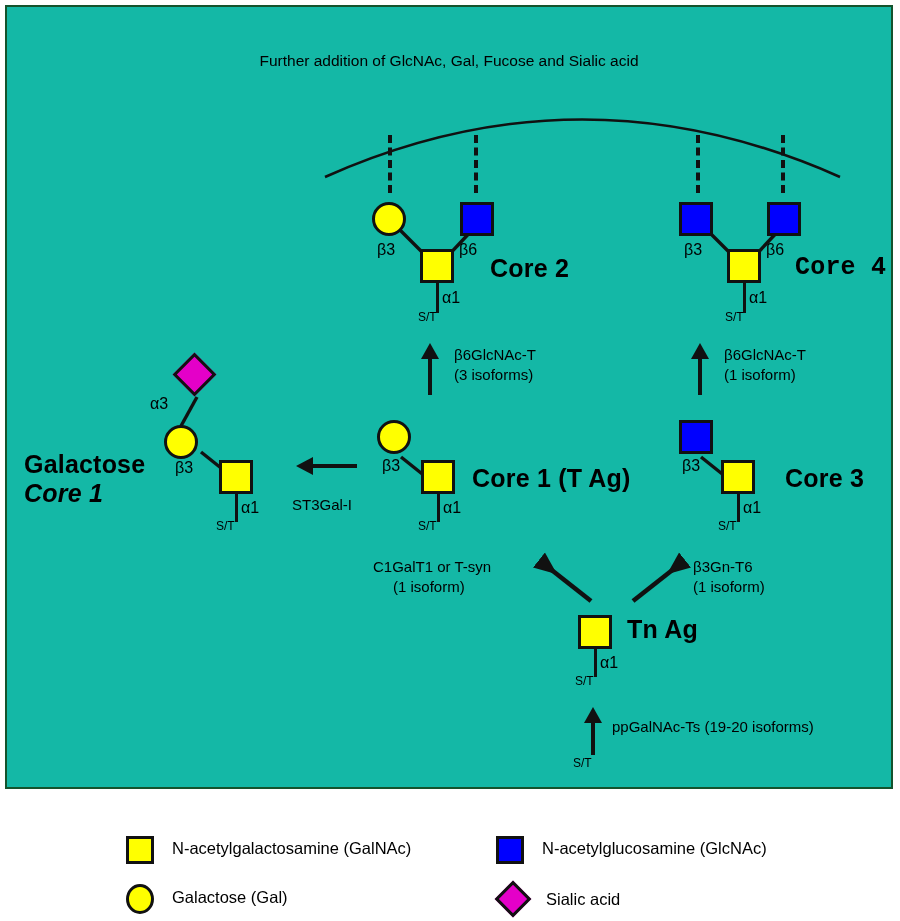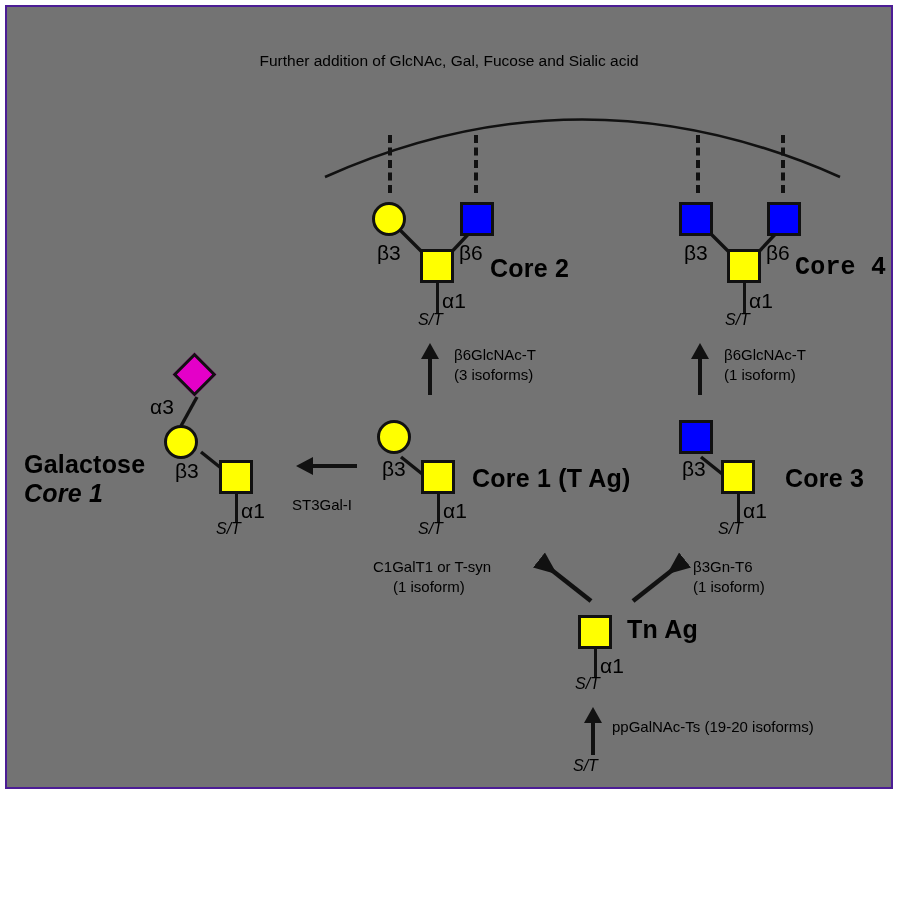--- a/index.html
+++ b/index.html
@@ -22,23 +22,23 @@
     height: 921px;
   }
 
   
   #pathway-panel {
     position: absolute;
     left: 5px;
     top: 5px;
     width: 888px;
     height: 784px;
-    border: 2px solid #4c1d95;
+    border: 2px solid #14532d;
     box-sizing: border-box;
-    background: #737373;
+    background: #14b8a6;
   }
 
   #legend-panel {
     position: absolute;
     left: 0px;
     top: 800px;
     width: 900px;
     height: 121px;
     background: #ffffff;
   }
@@ -48,22 +48,22 @@
 
   .txt {
     position: absolute;
     white-space: nowrap;
     line-height: 1.12;
     color: #000000;
   }
   .t-title   { font-size: 15.5px; }
   .t-core    { font-size: 25px; font-weight: bold; letter-spacing: .2px; }
   .t-enz     { font-size: 15px; }
-  .t-link    { font-size: 21px; }
-  .t-st      { font-size: 16px; font-style: italic; }
+  .t-link    { font-size: 16px; }
+  .t-st      { font-size: 12px; }
   .ctr       { text-align: center; }
 
   
   .sym { position: absolute; box-sizing: border-box; }
 
   .sq {
     width: 34px;
     height: 34px;
     border: 3px solid #111111;
   }
@@ -326,14 +326,37 @@
 
     <div>
       <div class="arrow-up-shaft" style="left:584px; top:712px; height:36px;"></div>
       <div class="arrow-up-head" style="left:577px; top:700px;"></div>
       <div class="txt t-enz" style="left:605px; top:712px;text-align:right;">ppGalNAc-Ts (19-20 isoforms)</div>
       <div class="txt t-st" style="left:566px; top:750px;">S/T</div>
     </div>
 
   </div>
 
+  <div id="legend-panel">
+
+    <div class="legend-item">
+      <div class="legend-sq" style="left:126px; top:36px; background:#ffff00;"></div>
+      <div class="legend-label" style="left:172px; top:39px;">N-acetylgalactosamine (GalNAc)</div>
+    </div>
+
+    <div class="legend-item">
+      <div class="legend-sq" style="left:496px; top:36px; background:#0000ff;"></div>
+      <div class="legend-label" style="left:542px; top:39px;">N-acetylglucosamine (GlcNAc)</div>
+    </div>
+
+    <div class="legend-item">
+      <div class="legend-circ" style="left:126px; top:84px;"></div>
+      <div class="legend-label" style="left:172px; top:88px;">Galactose (Gal)</div>
+    </div>
+
+    <div class="legend-item">
+      <div class="legend-diam" style="left:500px; top:86px;"></div>
+      <div class="legend-label" style="left:546px; top:90px;">Sialic acid</div>
+    </div>
+
+  </div>
 
 </div>
 
 </body></html>

